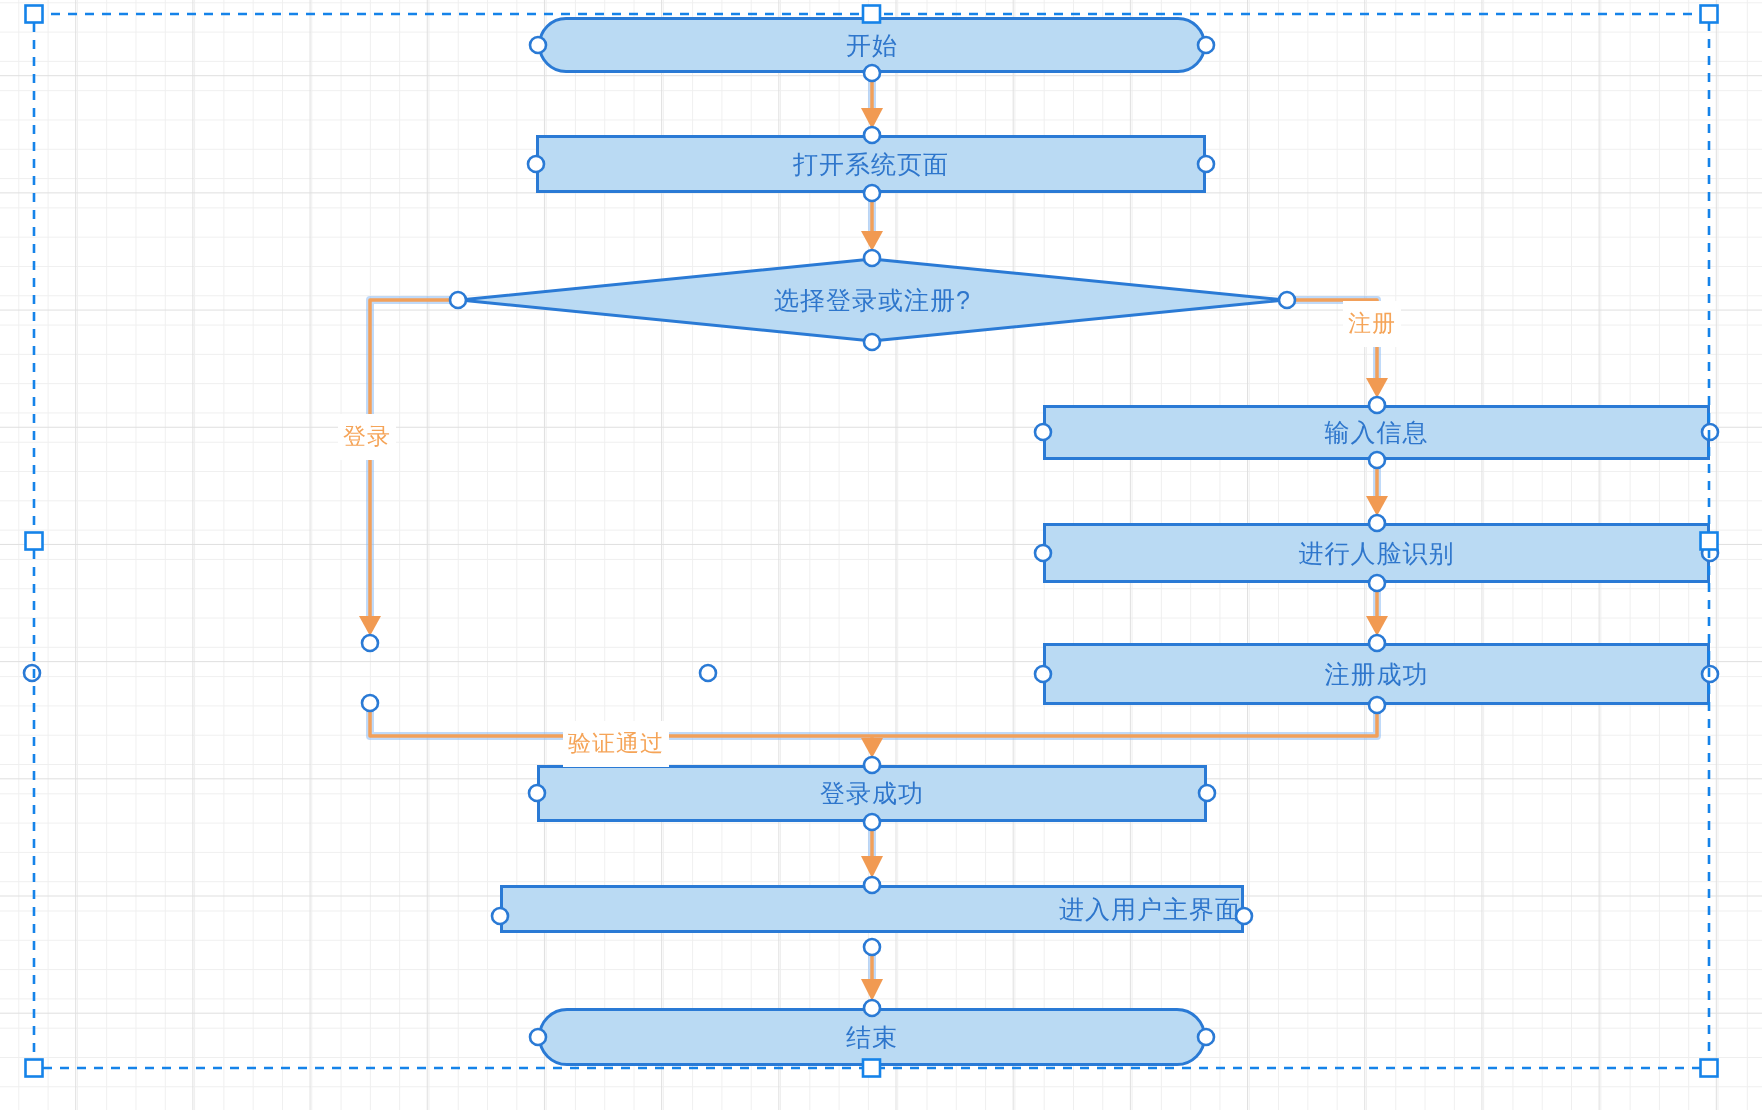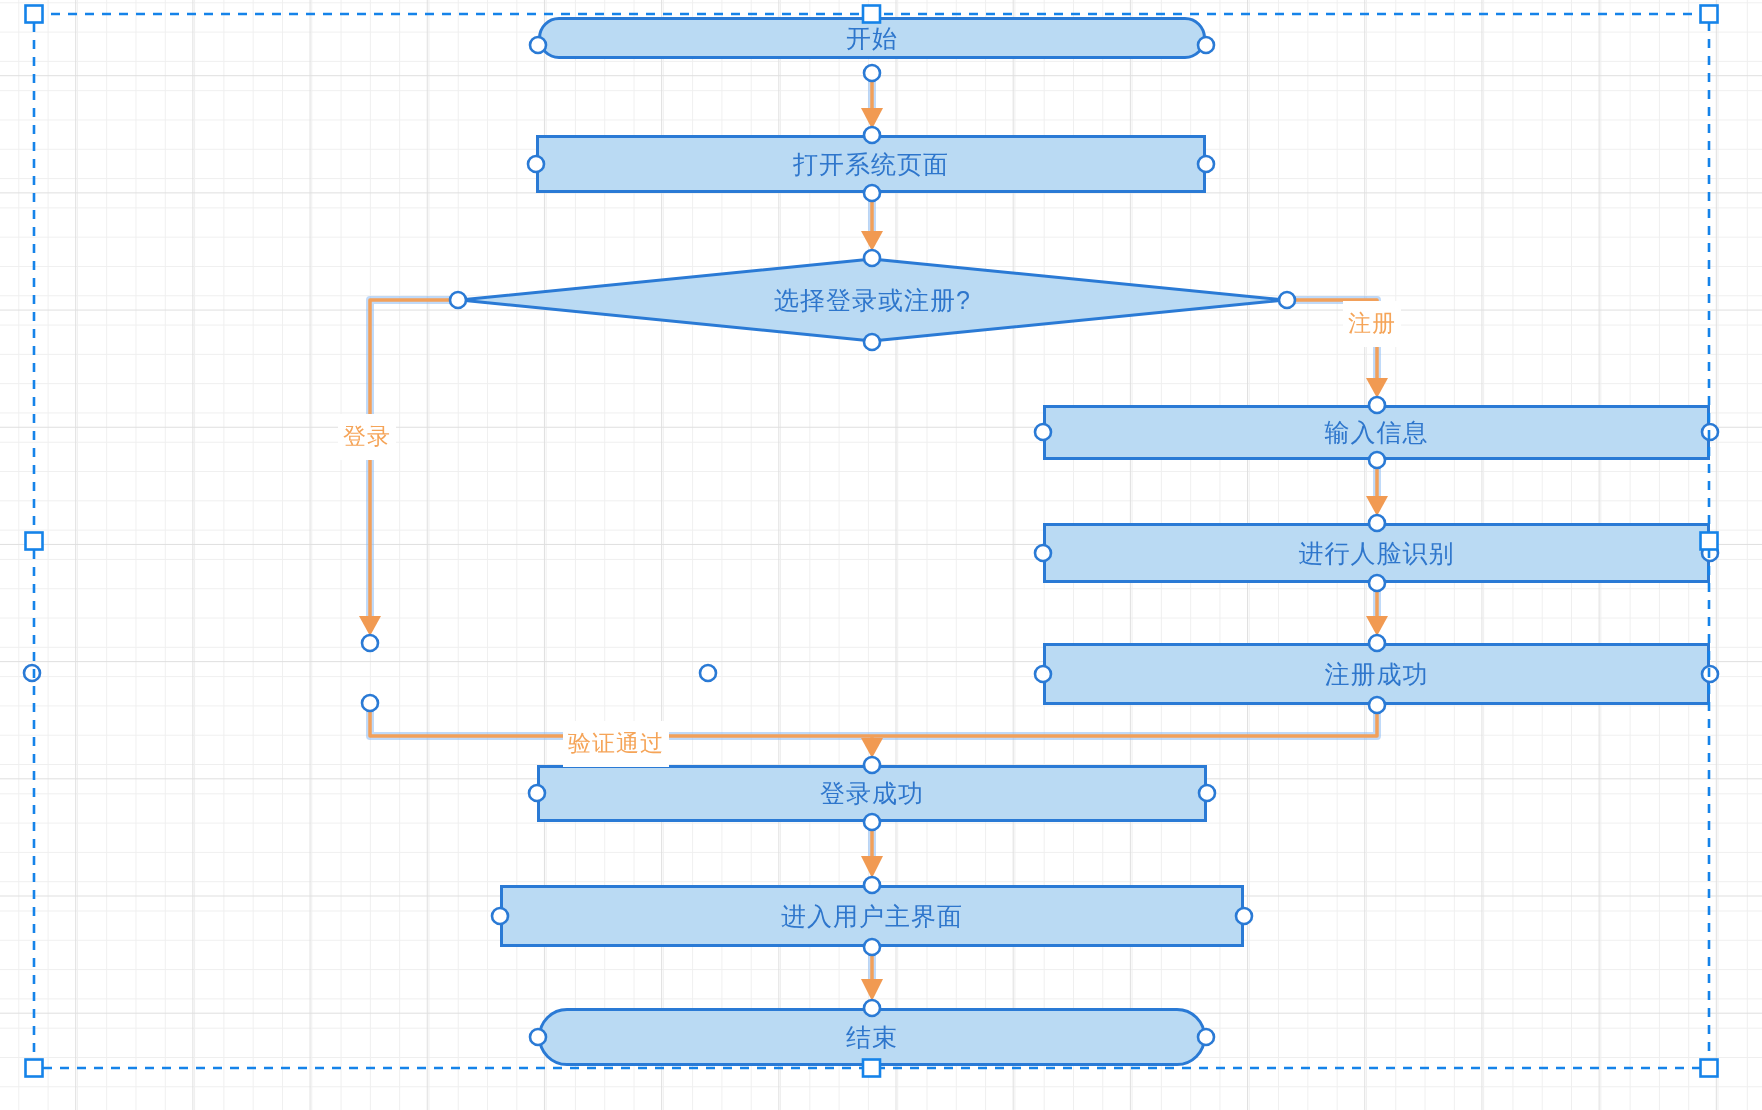--- a/index.html
+++ b/index.html
@@ -99,21 +99,21 @@
         <path class="line" d="M872,822 L872,858"></path>
       <polygon class="head" points="861,856 883,856 872,878"></polygon>
     </g>
     <g>
       <path class="halo" d="M872,947 L872,981"></path>
         <path class="line" d="M872,947 L872,981"></path>
       <polygon class="head" points="861,979 883,979 872,1001"></polygon>
     </g>
   </svg>
 
-  <div class="node stadium" style="left:538px;top:17px;width:668px;height:42px;">
+  <div class="node stadium" style="left:538px;top:17px;width:668px;height:56px;">
     <span class="lbl">开始</span>
   </div>
 
   <div class="node" style="left:536px;top:135px;width:670px;height:58px;align-items:center;">
     <span class="lbl">打开系统页面</span>
   </div>
 
   <div class="node diamond" style="left:456px;top:256px;width:833px;height:88px;">
     <svg width="833" height="88" viewBox="0 0 833 88">
       <polygon points="416,3 829,44 416,85 4,44" fill="#BADAF3" stroke="#2A7AD5" stroke-width="3" stroke-linejoin="round"></polygon>
@@ -131,21 +131,21 @@
 
   <div class="node" style="left:1043px;top:643px;width:667px;height:62px;">
     <span class="lbl">注册成功</span>
   </div>
 
 
   <div class="node" style="left:537px;top:765px;width:670px;height:57px;">
     <span class="lbl">登录成功</span>
   </div>
 
-  <div class="node" style="left:500px;top:885px;width:744px;height:62px;">
+  <div class="node" style="left:500px;top:885px;width:744px;height:48px;justify-content:flex-end;">
     <span class="lbl">进入用户主界面</span>
   </div>
 
   <div class="node stadium" style="left:538px;top:1008px;width:668px;height:58px;">
     <span class="lbl">结束</span>
   </div>
 
   <div class="edge-label" style="left:338px;top:414px;text-align:right;">登录</div>
   <div class="edge-label" style="left:1343px;top:301px;">注册</div>
   <div class="edge-label" style="left:563px;top:721px;">验证通过</div>

